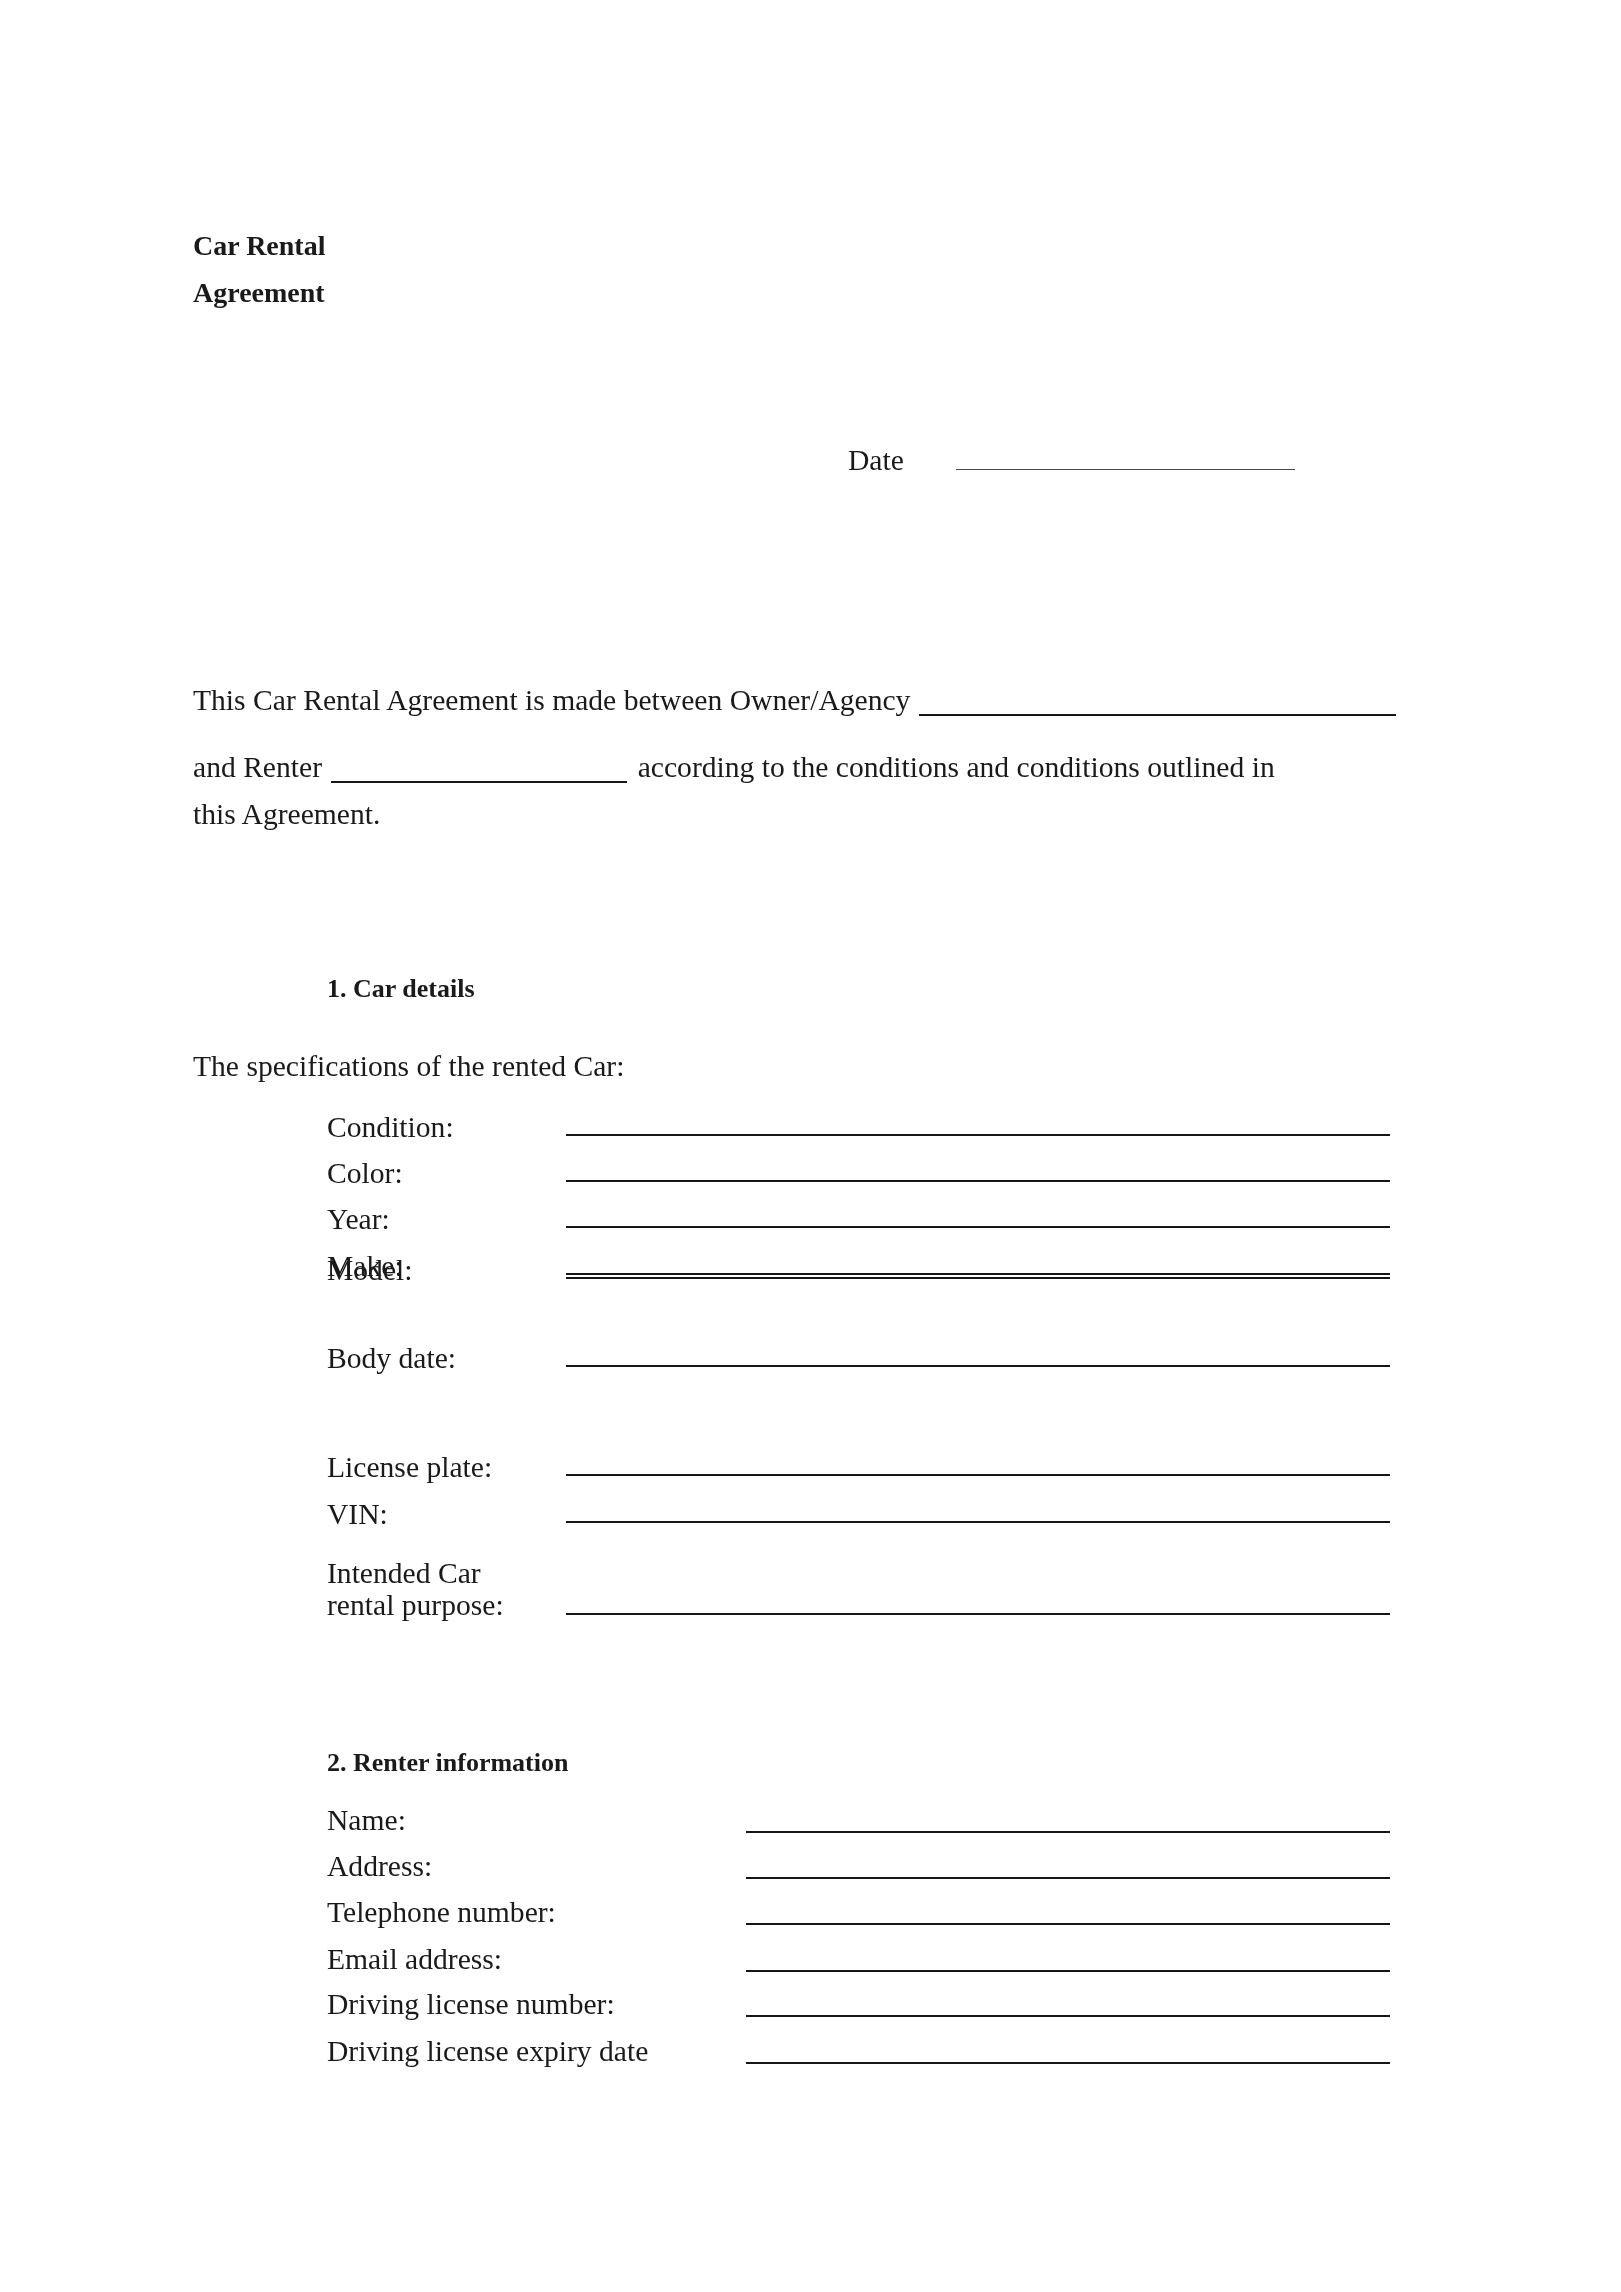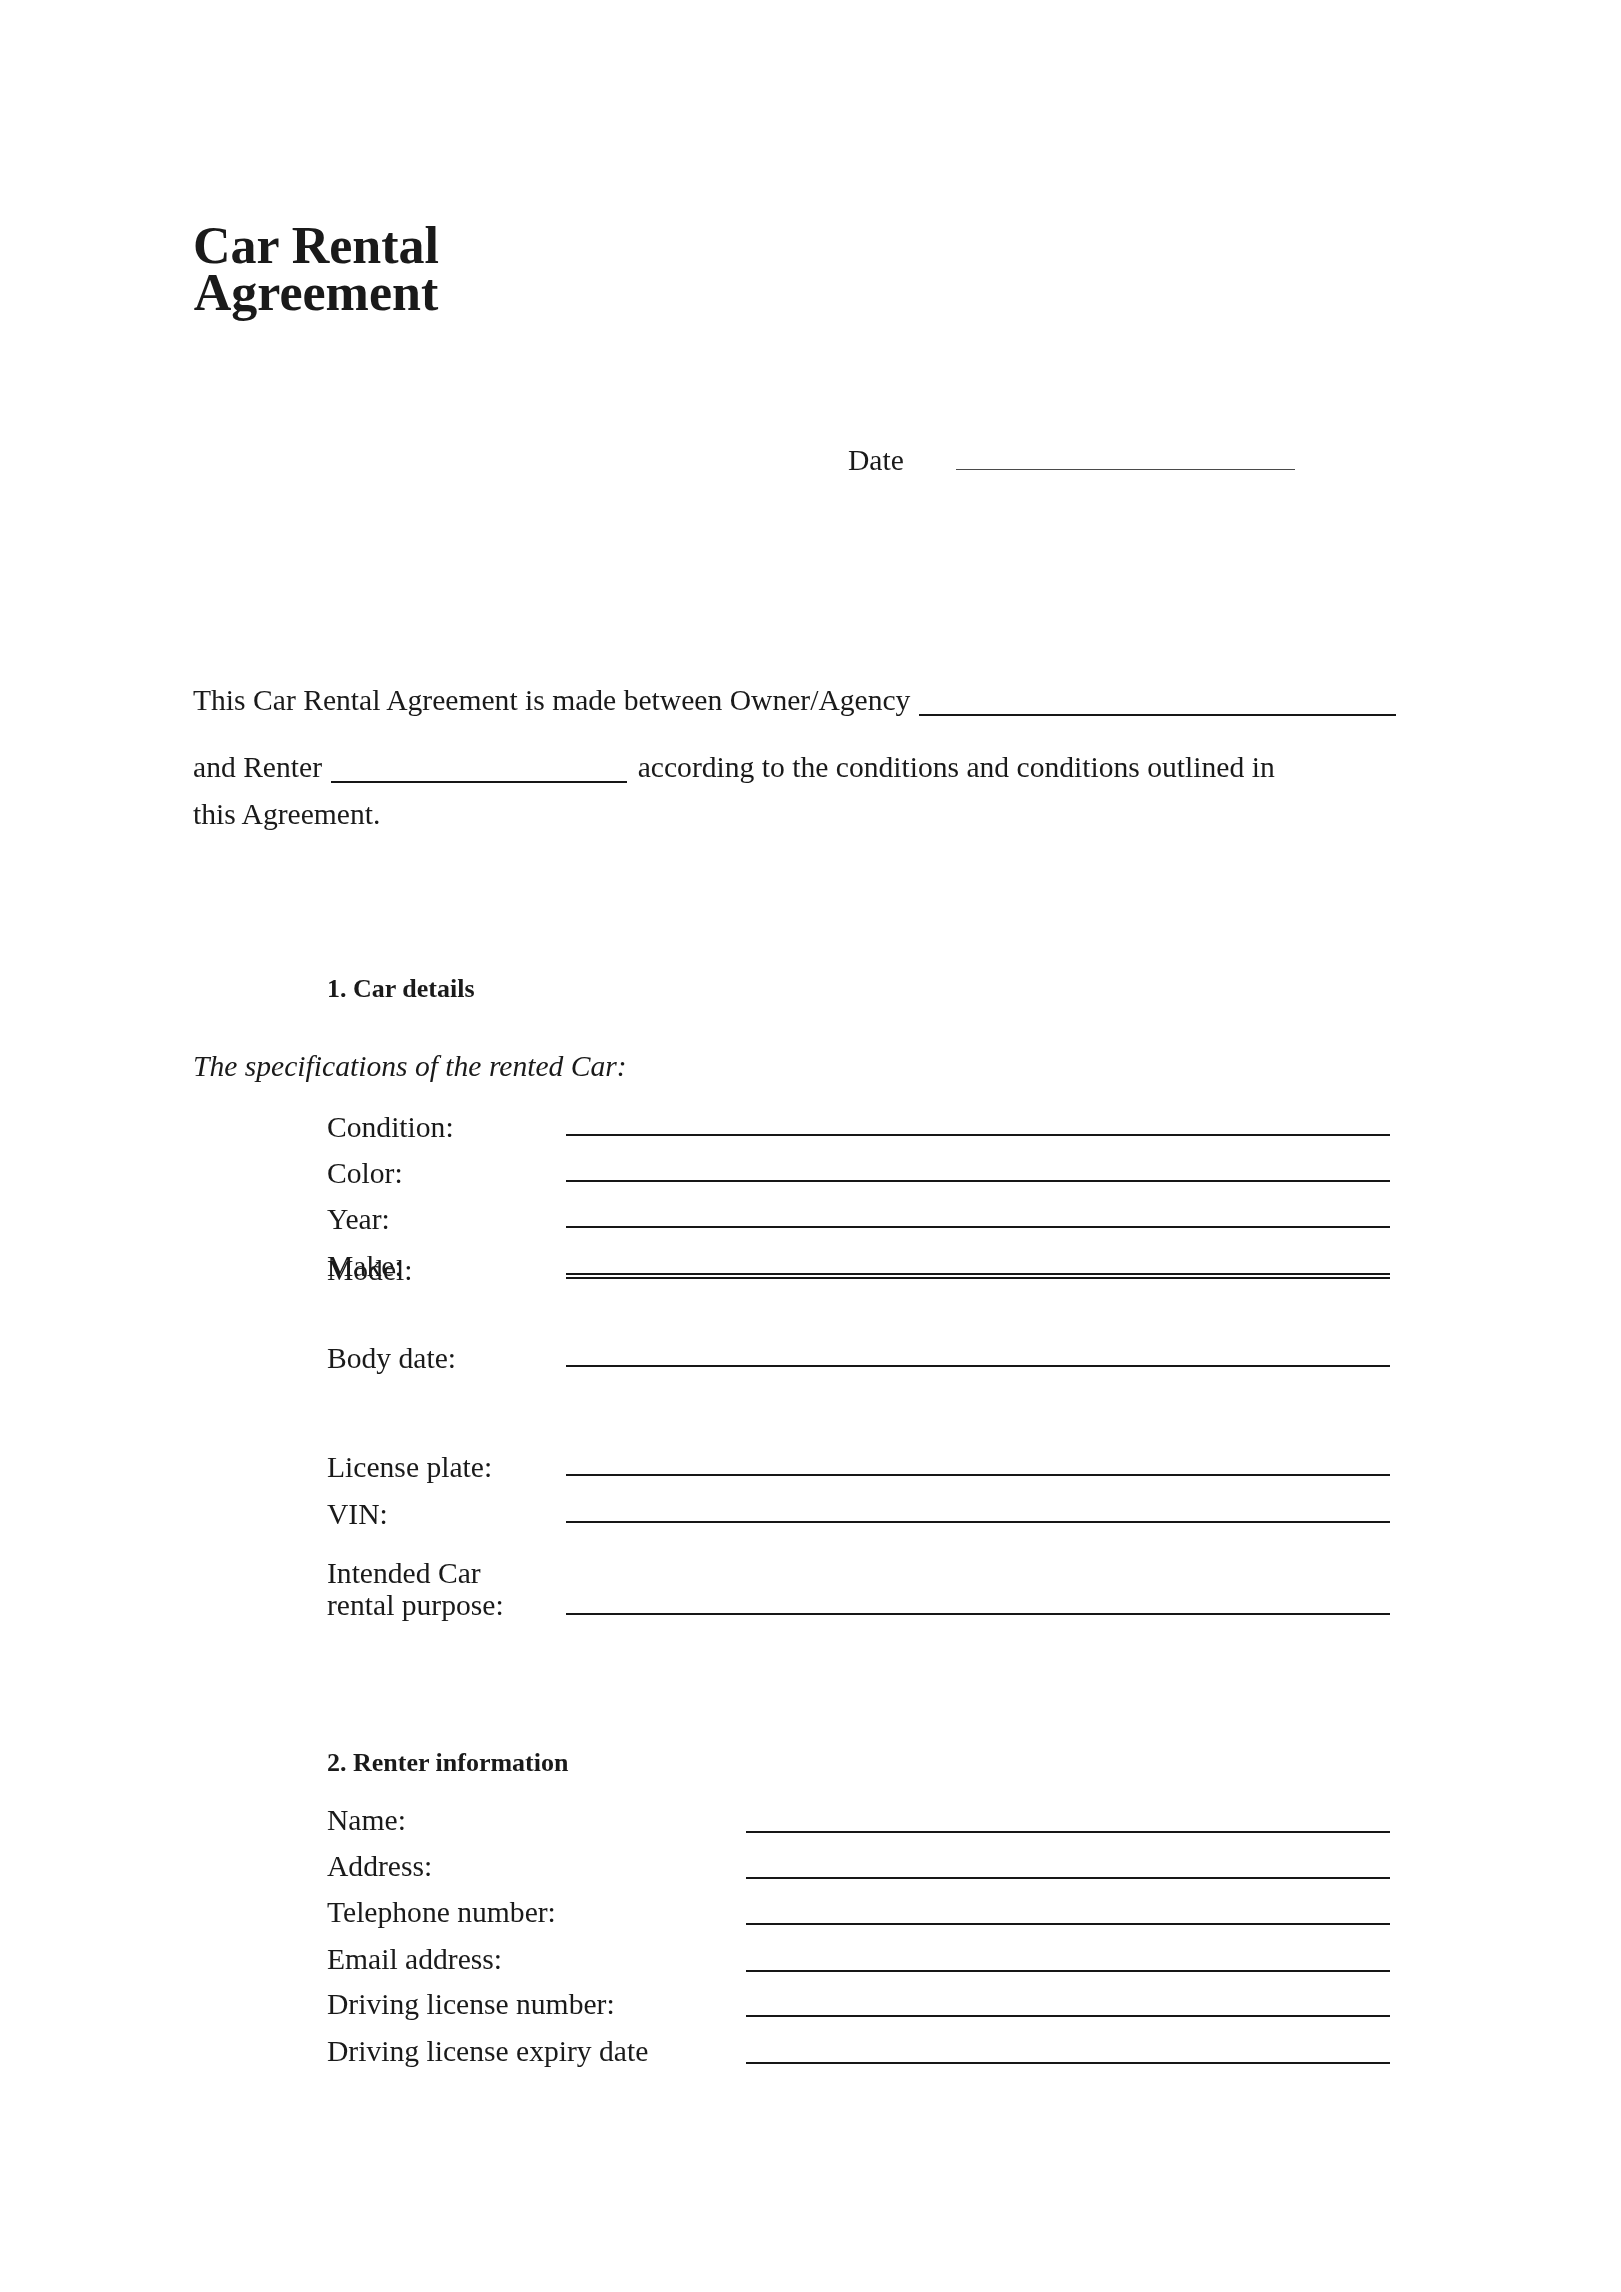--- a/index.html
+++ b/index.html
@@ -8,23 +8,22 @@
     width:1622px;
     height:2293px;
     background:#ffffff;
     font-family:"Liberation Serif", serif;
     color:#1a1a1a;
     overflow:hidden;
   }
   
   .doc-title{
     position:absolute; left:193px; top:222px;
-    font-size:52px; font-weight:bold; line-height:47px;
+    font-size:28px; font-weight:bold; line-height:47px;
     letter-spacing:0px;
-    text-align:center;
   }
   .doc-title .t-line{display:block;}
   
   .date-label{
     position:absolute; left:848px; top:444px;
     font-size:29.6px; line-height:32px;
   }
   .date-line{
     position:absolute; left:956px; top:469px; width:339px; height:0;
     border-top:1.8px solid #4a4a4a;
@@ -45,21 +44,21 @@
   .blank.w330{flex:0 0 296px; margin-right:10.7px;}
   
   .sec-heading{
     position:absolute; left:327px;
     font-size:26px; font-weight:bold; line-height:36px;
   }
   .sec1-heading{top:971px;}
   .sec2-heading{top:1745px;}
   .spec-intro{
     position:absolute; left:193px; top:1048px;
-    font-size:29.6px; line-height:36px;font-style:italic;
+    font-size:29.6px; line-height:36px;
   }
   
   .field-row{
     position:absolute; left:327px; width:1063px; height:41px;
     font-size:29.6px; line-height:36px;
   }
   .field-row .f-line{
     position:absolute; right:0; height:0;
     border-top:2.7px solid #161616;
   }

